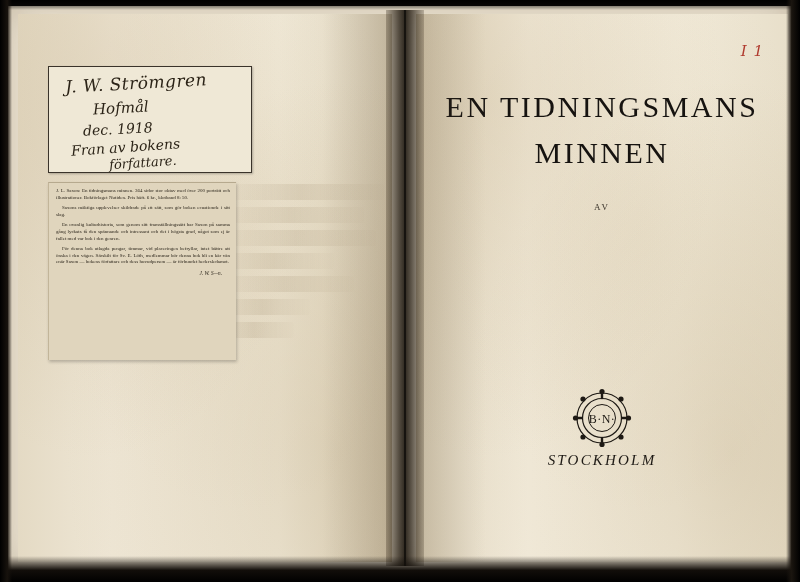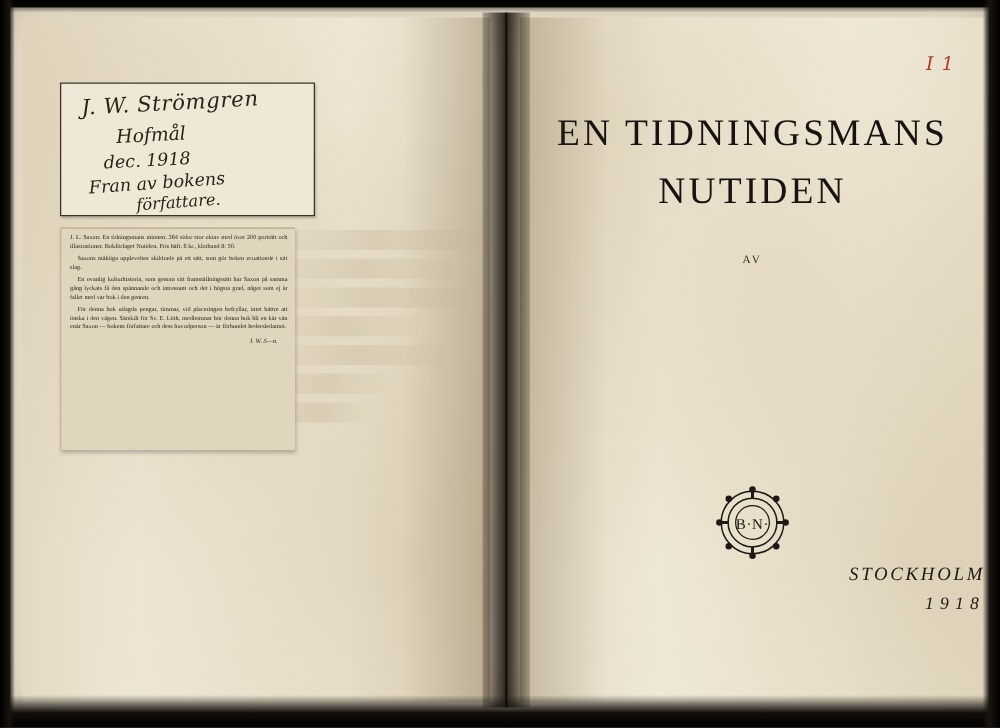--- a/index.html
+++ b/index.html
@@ -212,21 +212,21 @@
     width: 68px;
     height: 68px;
   }
   .device svg { display: block; }
 
   .imprint {
     position: absolute;
     left: 0;
     top: 438px;
     width: 372px;
-    text-align: right;
+    text-align: center;
     font-family: "Liberation Serif", serif;
     font-style: italic;
     color: #1e1a15;
   }
   .imprint .city { font-size: 15px; letter-spacing: 2.2px; }
   .imprint .pub  { font-size: 15px; letter-spacing: 2.0px; margin-top: 5px; }
   .imprint .year { font-size: 14px; letter-spacing: 5px; margin-top: 7px; }
 
   
   .ghost-block {
@@ -307,21 +307,21 @@
       <div class="curve-left"></div>
     </div>
 
     <div class="page-right">
       <div class="mottle"></div>
 
       <div class="shelfmark">I 1</div>
 
       <div class="title-block">
         <div class="title-line">EN TIDNINGSMANS</div>
-        <div class="title-line">NUTIDEN</div>
+        <div class="title-line">MINNEN</div>
         <div class="byline-av">AV</div>
       </div>
 
       <div class="device">
         <svg width="68" height="68" viewBox="0 0 68 68" aria-hidden="true">
           <g fill="none" stroke="#1d1914" stroke-width="1.2">
             <circle cx="34" cy="34" r="25"></circle>
             <circle cx="34" cy="34" r="19.5"></circle>
             <circle cx="34" cy="34" r="13.5" stroke-width="1"></circle>
           </g>
@@ -340,21 +340,20 @@
             <path d="M58.5 34 L54 34"></path>
             <path d="M34 58.5 L34 54"></path>
             <path d="M9.5 34 L14 34"></path>
           </g>
           <text x="34" y="39" text-anchor="middle" font-family="Liberation Serif, serif" font-size="12" letter-spacing="0.5" fill="#1d1914">B·N·</text>
         </svg>
       </div>
 
       <div class="imprint">
         <div class="city">STOCKHOLM</div>
-        <div class="year">1918</div>
       </div>
 
       <div class="curve-right"></div>
     </div>
 
     <div class="gutter"></div>
     <div class="gutter-line"></div>
   </div>
 
   <div class="edge-top"></div>

